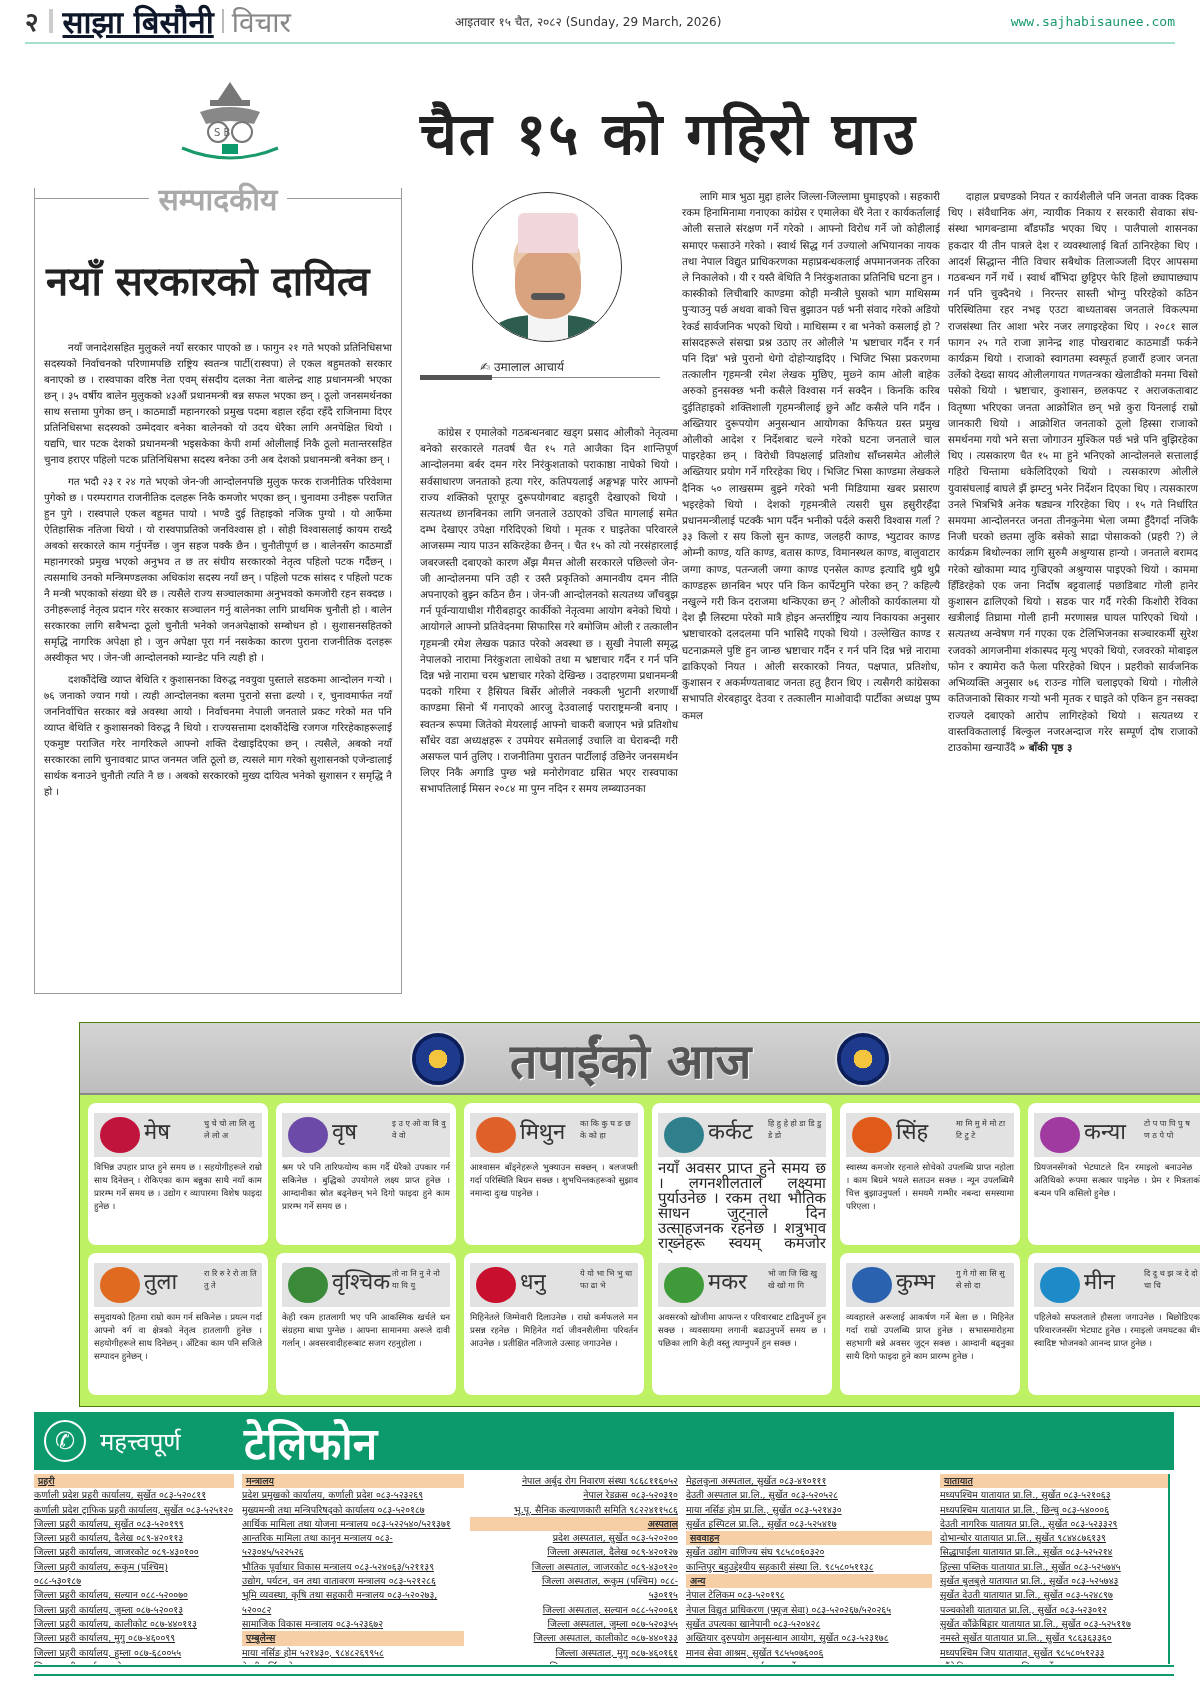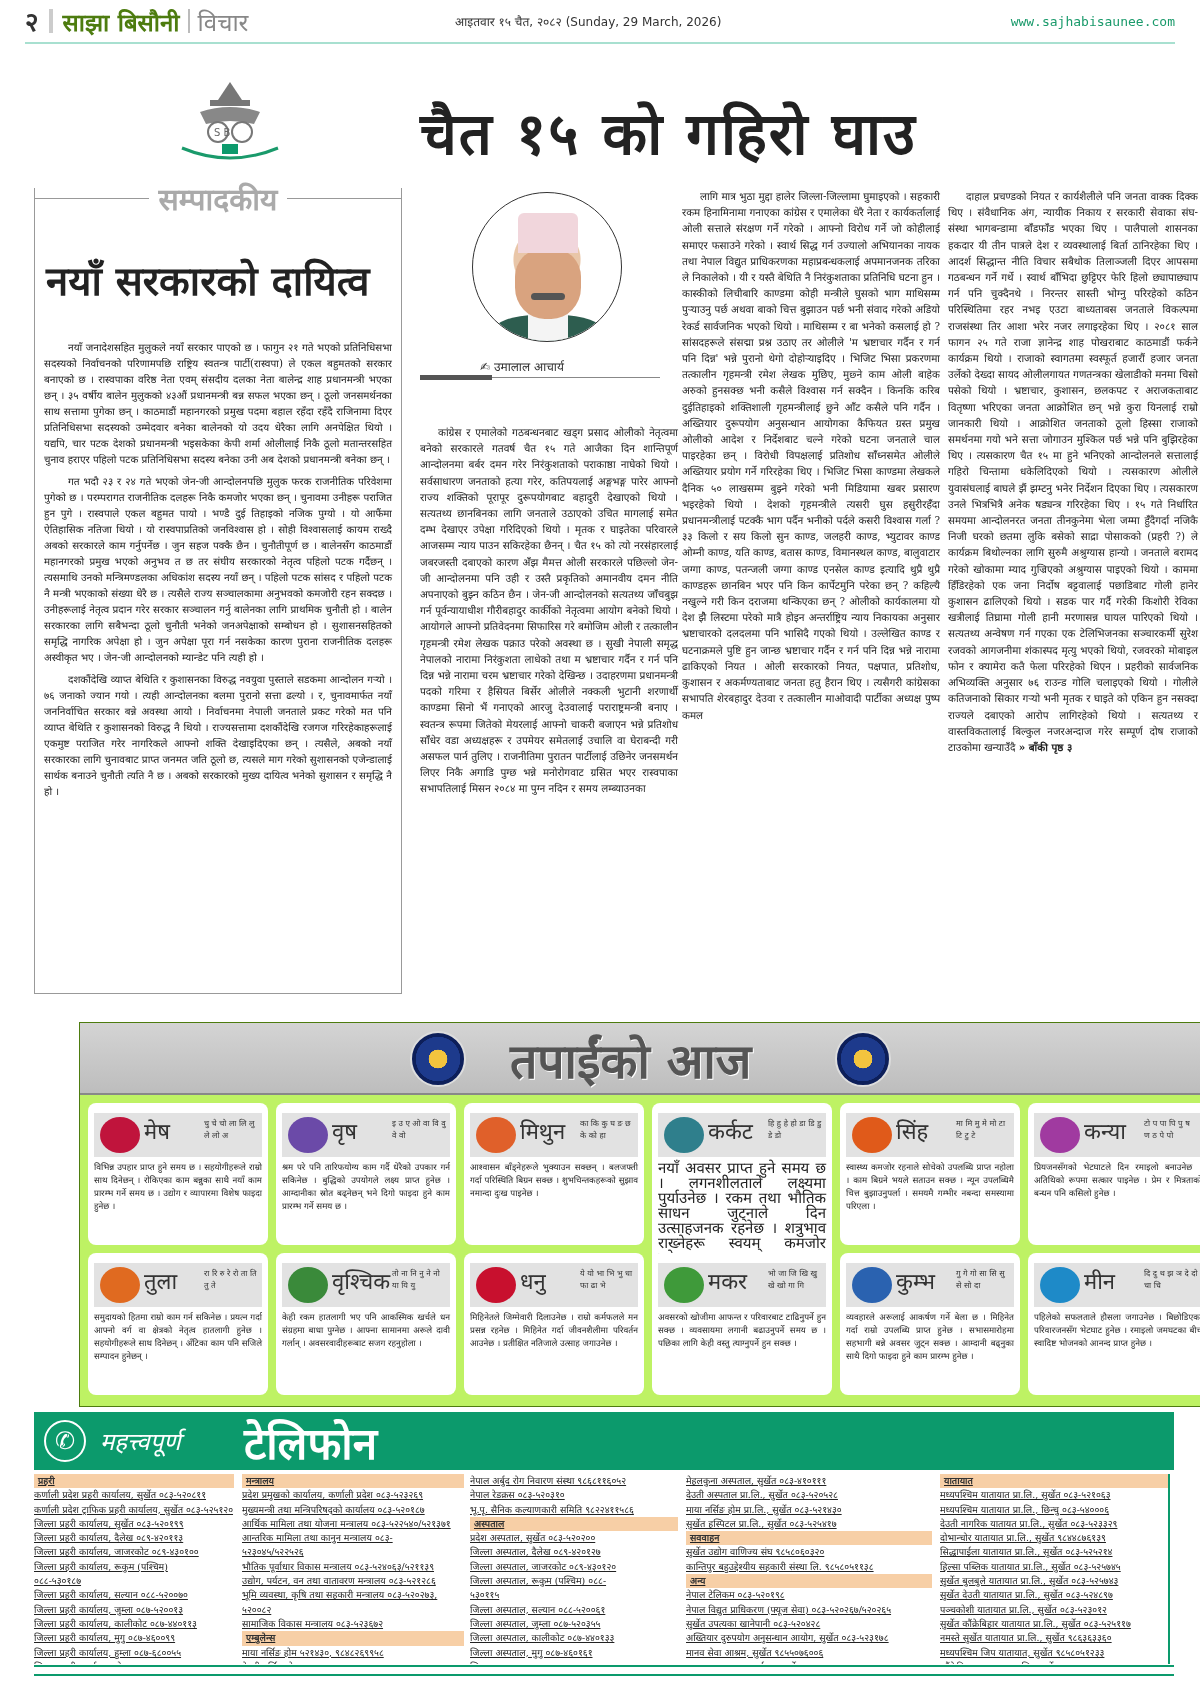--- a/index.html
+++ b/index.html
@@ -1,22 +1,22 @@
 <!DOCTYPE html>
 <html><head>
 <meta charset="utf-8">
 <style>
   * { box-sizing: border-box; margin: 0; padding: 0; }
   body { width: 1200px; height: 1681px; background: #fff; font-family: "DejaVu Sans", sans-serif; color: #222; overflow: hidden; position: relative; }
   .header { position: absolute; left: 25px; top: 0; width: 1150px; height: 44px; display: flex; align-items: center; border-bottom: 2px solid #a8e0d0; }
   .h-pageno { font-size: 26px; font-weight: bold; color: #333; margin-right: 10px; }
   .h-sep { width: 4px; height: 24px; background: #ccc; margin-right: 10px; }
-  .h-paper { font-size: 24px; color: #4d7c0f; font-weight: bold; }
+  .h-paper { font-size: 31px; color: #0f172a; font-weight: bold; text-decoration: underline; }
   .h-bar { width: 2px; height: 24px; background: #bbb; margin: 0 8px; }
-  .h-section { font-size: 24px; color: #888; }
+  .h-section { font-size: 28px; color: #888; }
   .h-date { position: absolute; left: 430px; font-size: 12px; color: #333; }
   .h-web { position: absolute; right: 0; font-size: 13px; color: #1a9a6b; font-family: "DejaVu Sans Mono", monospace; }
 
   .logo { position: absolute; left: 170px; top: 78px; width: 120px; height: 90px; }
   .headline { position: absolute; left: 420px; top: 92px; font-size: 58px; font-weight: bold; color: #222; letter-spacing: 2px; font-family: "DejaVu Serif", serif; }
 
   .editorial { position: absolute; left: 34px; top: 188px; width: 368px; height: 806px; border: 1px solid #999; border-top: none; }
   .ed-label { position: absolute; left: 34px; top: 178px; width: 368px; text-align: center; font-size: 30px; color: #aaa; font-weight: bold; background: transparent; }
   .ed-label span { background: #fff; padding: 0 10px; }
   .ed-line { position: absolute; left: 34px; top: 198px; width: 368px; border-top: 1px solid #999; }
@@ -47,28 +47,28 @@
   .wheel { position: absolute; top: 8px; width: 56px; height: 56px; border-radius: 50%; background: radial-gradient(circle, #f3c43e 0 25%, #1d3a8c 26% 60%, #0d1f5a 61%); border: 2px solid #ddd; }
   .rcard { position: absolute; width: 362px; height: 150px; background: #fff; border-radius: 8px; }
   .rhead { position: absolute; left: 12px; top: 10px; width: 338px; height: 44px; background: #e2e2e2; }
   .ricon { position: absolute; left: 6px; top: 4px; width: 40px; height: 36px; border-radius: 50%; }
   .rname { position: absolute; left: 54px; top: 2px; font-size: 28px; color: #333; font-family: Liberation Sans, sans-serif; }
   .rletters { position: absolute; right: 8px; top: 5px; width: 120px; font-size: 10px; line-height: 16px; color: #333; }
   .rtext { position: absolute; left: 12px; top: 62px; width: 338px; font-size: 10px; line-height: 15px; text-align: justify; font-family: "DejaVu Serif", serif; }
 
   .phone-banner { position: absolute; left: 34px; top: 1412px; width: 1140px; height: 58px; background: #0c9a6c; }
   .phone-icon { position: absolute; left: 10px; top: 8px; width: 42px; height: 42px; border: 2px solid #fff; border-radius: 50%; color: #fff; font-size: 24px; text-align: center; line-height: 38px; }
-  .phone-sub { position: absolute; left: 66px; top: 12px; color: #fff; font-size: 24px; font-style: italic; }
+  .phone-sub { position: absolute; left: 66px; top: 12px; color: #fff; font-size: 24px; }
   .phone-title { position: absolute; left: 210px; top: 0; color: #fff; font-size: 44px; font-weight: bold; font-family: "DejaVu Serif", serif; }
 
   .dir { position: absolute; top: 1474px; height: 190px; font-size: 9.4px; line-height: 14.3px; font-family: "DejaVu Serif", serif; white-space: nowrap; overflow: hidden; text-decoration: underline; }
   .dhead { background: #f7cfa6; font-weight: bold; padding-left: 4px; color: #333; }
   .d1 { left: 34px; width: 200px; }
   .d2 { left: 242px; width: 222px; }
-  .d3 { left: 470px; width: 208px; }
+  .d3 { left: 470px; width: 208px; text-align: right; }
   .d4 { left: 686px; width: 246px; }
   .d5 { left: 940px; width: 230px; border-right: 2px solid #0c9a6c; }
   .dir-rule { position: absolute; left: 34px; top: 1665px; width: 1140px; border-top: 2px solid #0c9a6c; }
   .dir-rule2 { position: absolute; left: 34px; top: 1674px; width: 1140px; border-top: 2px solid #0c9a6c; }
 </style>
 </head>
 <body>
 
 <header class="header">
   <span class="h-pageno">२</span>

